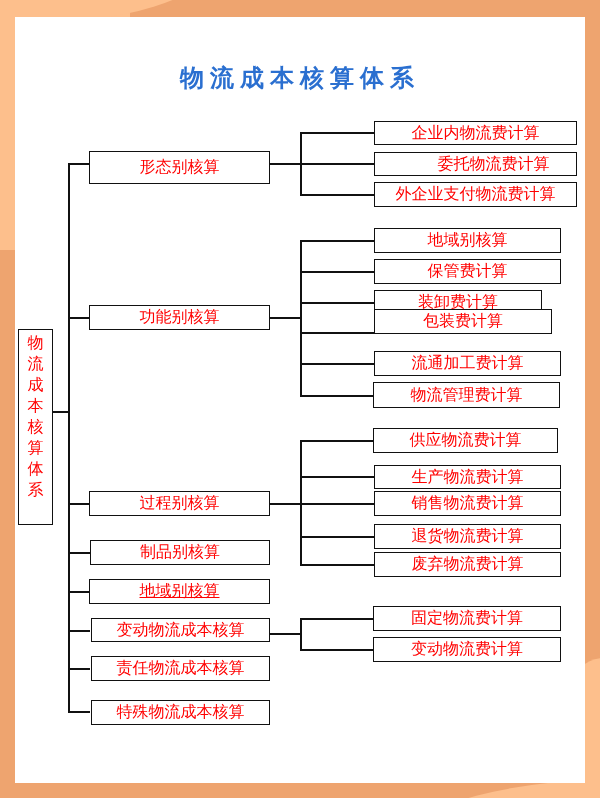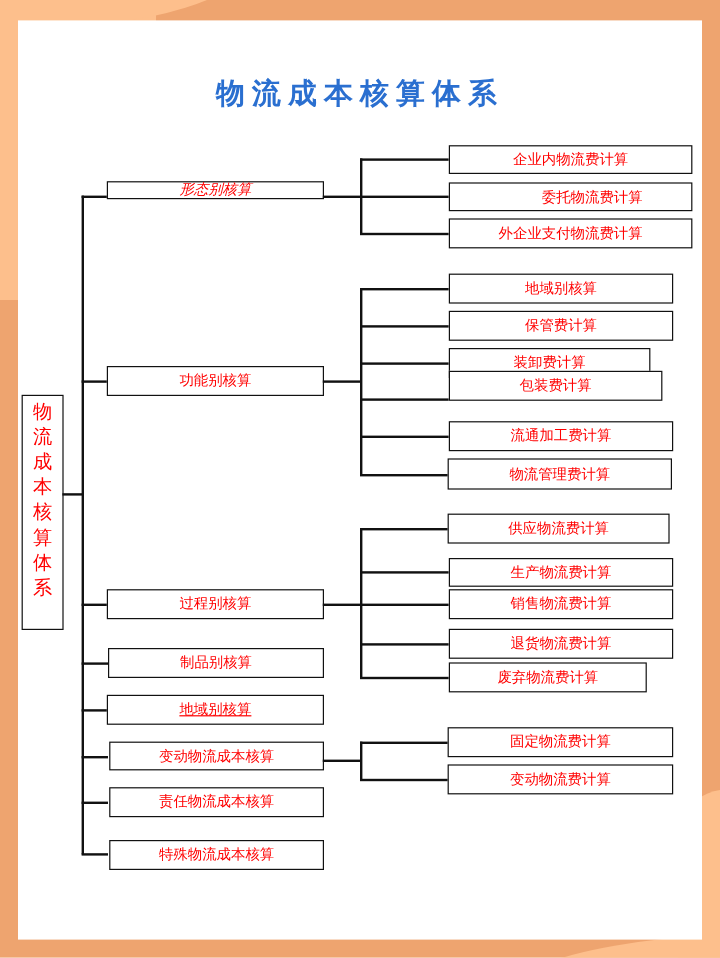--- a/index.html
+++ b/index.html
@@ -3,21 +3,21 @@
 <meta charset="utf-8">
 <style>
   html,body{margin:0;padding:0;}
   body{width:600px;height:798px;position:relative;overflow:hidden;background:#eea46f;font-family:"DejaVu Sans","Liberation Sans",sans-serif;}
   .frame-light-tl{position:absolute;left:0;top:0;width:130px;height:250px;background:#fdbf8c;}
   .swoosh-tl{position:absolute;left:60px;top:-60px;width:170px;height:80px;background:#fdbf8c;border-radius:0 0 100% 0/0 0 100% 0;}
   .swoosh-br{position:absolute;right:-40px;bottom:-40px;width:230px;height:60px;background:#fdbf8c;border-radius:100% 0 0 0/100% 0 0 0;}
   .swoosh-br2{position:absolute;right:-5px;bottom:0;width:40px;height:140px;background:#fdbf8c;border-radius:100% 0 0 0/30% 0 0 0;}
   .panel{position:absolute;left:15px;top:17px;width:570px;height:766px;background:#ffffff;}
   .title{position:absolute;left:130px;top:58px;width:340px;text-align:center;font-family:"DejaVu Serif","Liberation Serif",serif;font-weight:bold;font-size:24px;letter-spacing:6px;color:#2a6fd0;line-height:40px;}
-  .box{position:absolute;box-sizing:border-box;border:1.5px solid #111;background:#fff;color:#ff0000;font-size:12px;display:flex;align-items:center;justify-content:center;white-space:nowrap;}
+  .box{position:absolute;box-sizing:border-box;border:1.5px solid #111;background:#fff;color:#ff0000;font-size:16px;display:flex;align-items:center;justify-content:center;white-space:nowrap;}
   .root{flex-direction:column;font-size:16px;line-height:21px;padding-top:2px;justify-content:flex-start;}
   .line{position:absolute;background:#111;}
 </style>
 </head>
 <body>
 
 <div class="frame-light-tl"></div>
 <div class="swoosh-tl"></div>
 <div class="swoosh-br"></div>
 <div class="swoosh-br2"></div>
@@ -42,21 +42,21 @@
 
 <div class="line" style="left:68px;top:163px;width:22px;height:1.5px;"></div>
 <div class="line" style="left:68px;top:317px;width:22px;height:1.5px;"></div>
 <div class="line" style="left:68px;top:503px;width:22px;height:1.5px;"></div>
 <div class="line" style="left:68px;top:552px;width:22px;height:1.5px;"></div>
 <div class="line" style="left:68px;top:591px;width:22px;height:1.5px;"></div>
 <div class="line" style="left:68px;top:630px;width:22px;height:1.5px;"></div>
 <div class="line" style="left:68px;top:668px;width:22px;height:1.5px;"></div>
 <div class="line" style="left:68px;top:711px;width:22px;height:1.5px;"></div>
 
-<div class="box" style="left:89px;top:151px;width:181px;height:15px;font-style:italic;">形态别核算</div>
+<div class="box" style="left:89px;top:151px;width:181px;height:33px;">形态别核算</div>
 <div class="box" style="left:89px;top:305px;width:181px;height:25px;">功能别核算</div>
 <div class="box" style="left:89px;top:491px;width:181px;height:25px;">过程别核算</div>
 <div class="box" style="left:90px;top:540px;width:180px;height:25px;">制品别核算</div>
 <div class="box" style="left:89px;top:579px;width:181px;height:25px;text-decoration:underline;">地域别核算</div>
 <div class="box" style="left:91px;top:618px;width:179px;height:24px;">变动物流成本核算</div>
 <div class="box" style="left:91px;top:656px;width:179px;height:25px;">责任物流成本核算</div>
 <div class="box" style="left:91px;top:700px;width:179px;height:25px;text-align:right;">特殊物流成本核算</div>
 
 <div class="line" style="left:269px;top:163px;width:32px;height:1.5px;"></div>
 <div class="line" style="left:300px;top:132px;width:1.5px;height:63px;"></div>
@@ -86,20 +86,20 @@
 <div class="line" style="left:300px;top:440px;width:1.5px;height:125px;"></div>
 <div class="line" style="left:300px;top:440px;width:74px;height:1.5px;"></div>
 <div class="line" style="left:300px;top:476px;width:74px;height:1.5px;"></div>
 <div class="line" style="left:300px;top:503px;width:74px;height:1.5px;"></div>
 <div class="line" style="left:300px;top:536px;width:74px;height:1.5px;"></div>
 <div class="line" style="left:300px;top:564px;width:74px;height:1.5px;"></div>
 <div class="box" style="left:373px;top:428px;width:185px;height:25px;">供应物流费计算</div>
 <div class="box" style="left:374px;top:465px;width:187px;height:24px;">生产物流费计算</div>
 <div class="box" style="left:374px;top:491px;width:187px;height:25px;">销售物流费计算</div>
 <div class="box" style="left:374px;top:524px;width:187px;height:25px;">退货物流费计算</div>
-<div class="box" style="left:374px;top:552px;width:165px;height:25px;">废弃物流费计算</div>
+<div class="box" style="left:374px;top:552px;width:187px;height:25px;">废弃物流费计算</div>
 
 <div class="line" style="left:269px;top:633px;width:32px;height:1.5px;"></div>
 <div class="line" style="left:300px;top:618px;width:1.5px;height:32px;"></div>
 <div class="line" style="left:300px;top:618px;width:74px;height:1.5px;"></div>
 <div class="line" style="left:300px;top:649px;width:74px;height:1.5px;"></div>
 <div class="box" style="left:373px;top:606px;width:188px;height:25px;">固定物流费计算</div>
 <div class="box" style="left:373px;top:637px;width:188px;height:25px;">变动物流费计算</div>
 
 </body></html>

